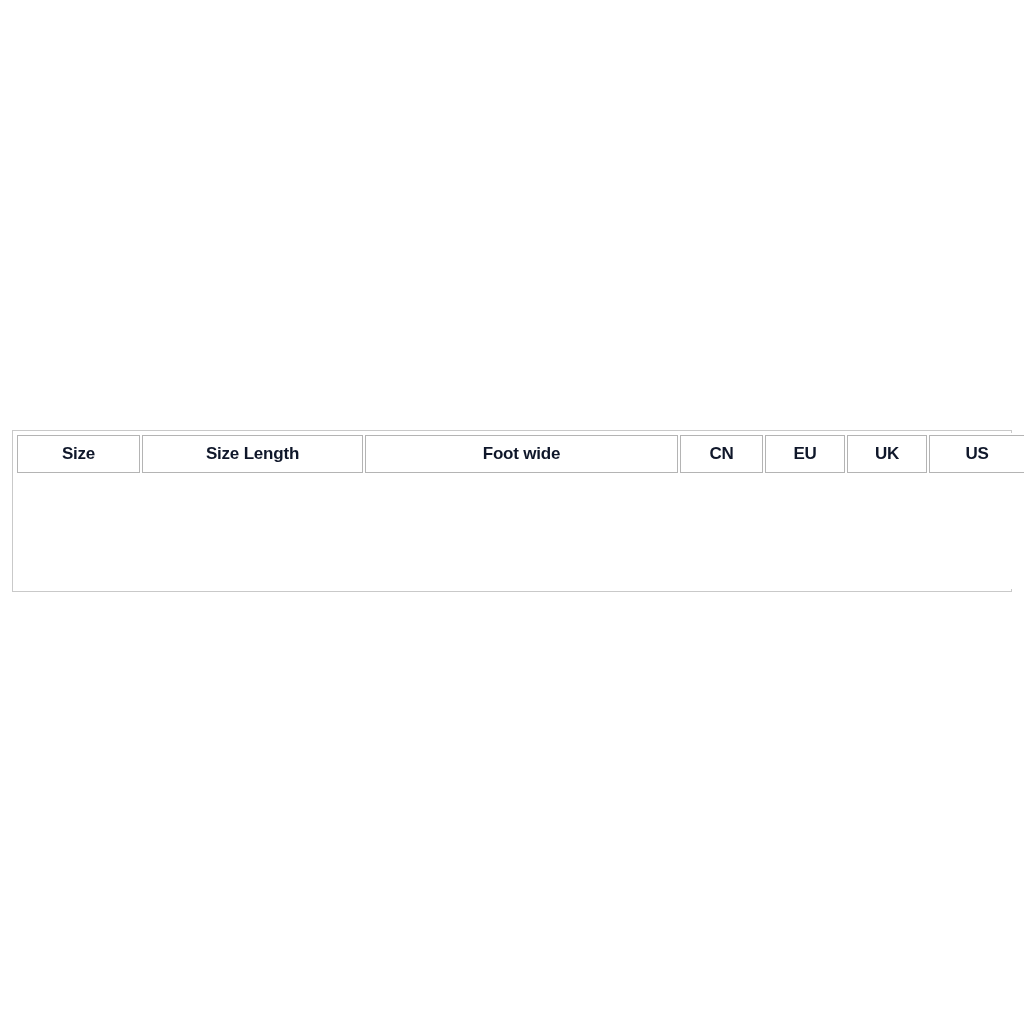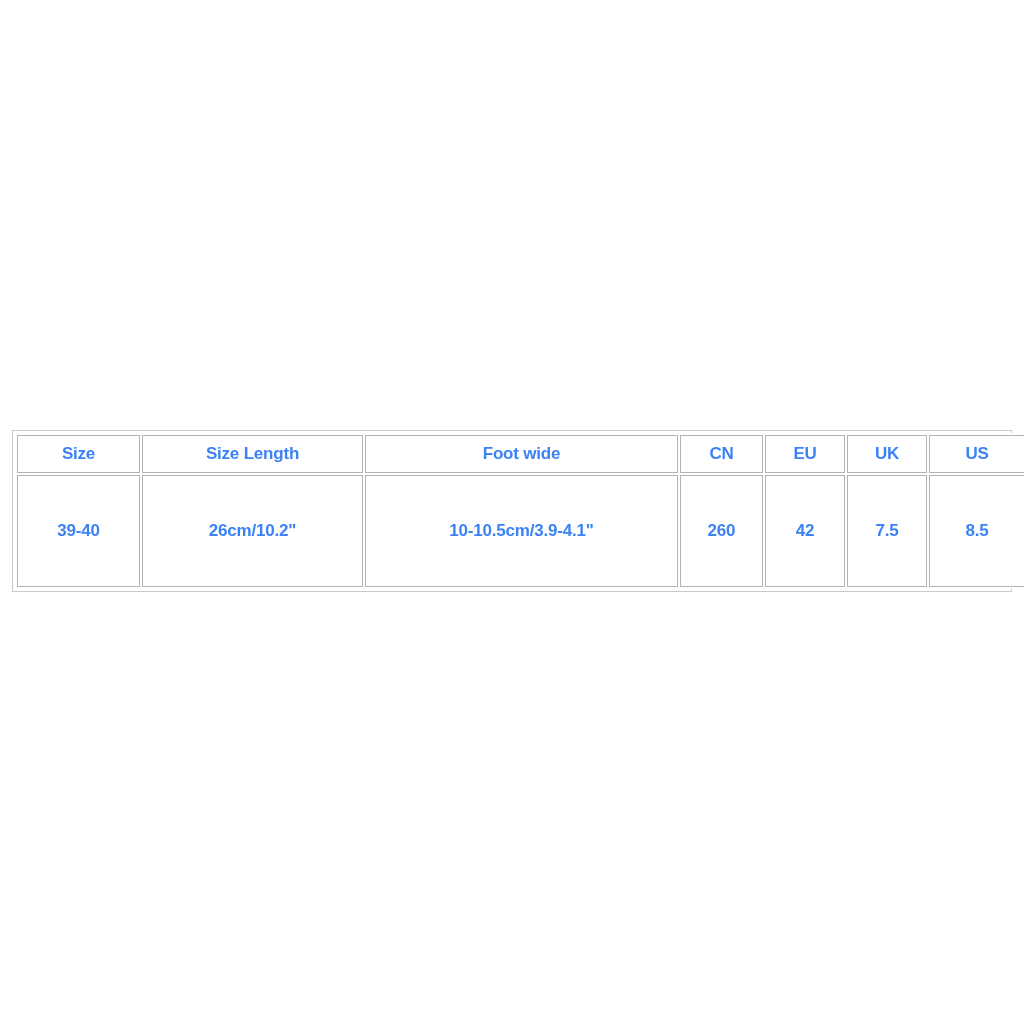--- a/index.html
+++ b/index.html
@@ -41,21 +41,21 @@
     border-collapse: separate;
     border-spacing: 2px;
     table-layout: fixed;
     background: #ffffff;
   }
 
   table.size-chart th,
   table.size-chart td {
     border: 1px solid #b4b4b4;
     background: #ffffff;
-    color: #3b82f6;
+    color: #0f172a;
     text-align: center;
     vertical-align: middle;
     font-weight: bold;
     font-size: 17px;
     letter-spacing: -0.2px;
     padding: 0;
     height: 36px;
     white-space: nowrap;
     overflow: hidden;
   }
@@ -96,26 +96,17 @@
           <th>Size Length</th>
           <th>Foot wide</th>
           <th>CN</th>
           <th>EU</th>
           <th>UK</th>
           <th>US</th>
         </tr>
       </thead>
 
       <tbody>
-        <tr>
-          <td>39-40</td>
-          <td>26cm/10.2"</td>
-          <td>10-10.5cm/3.9-4.1"</td>
-          <td>260</td>
-          <td>42</td>
-          <td>7.5</td>
-          <td>8.5</td>
-        </tr>
       </tbody>
     </table>
   </div>
 
 </div>
 
 </body></html>

